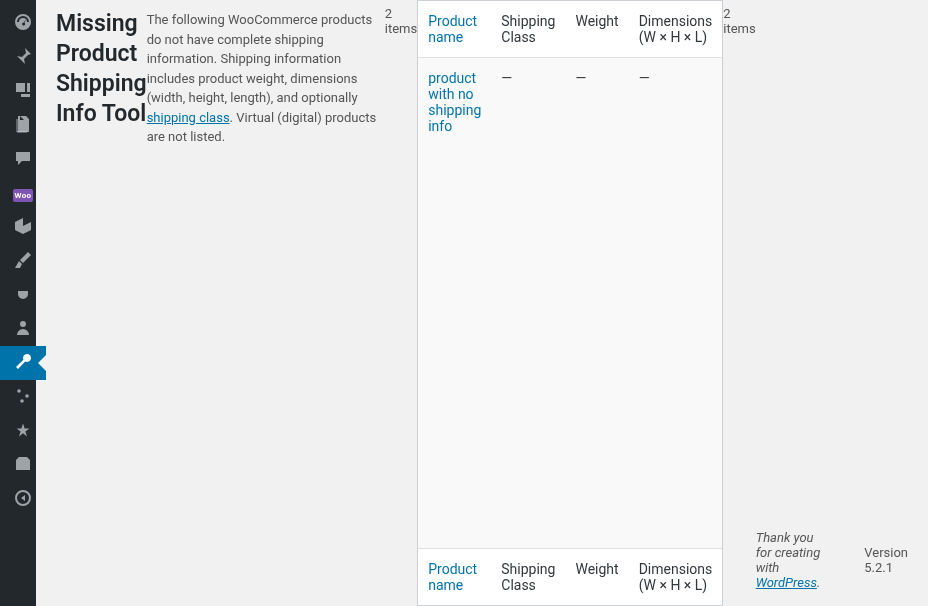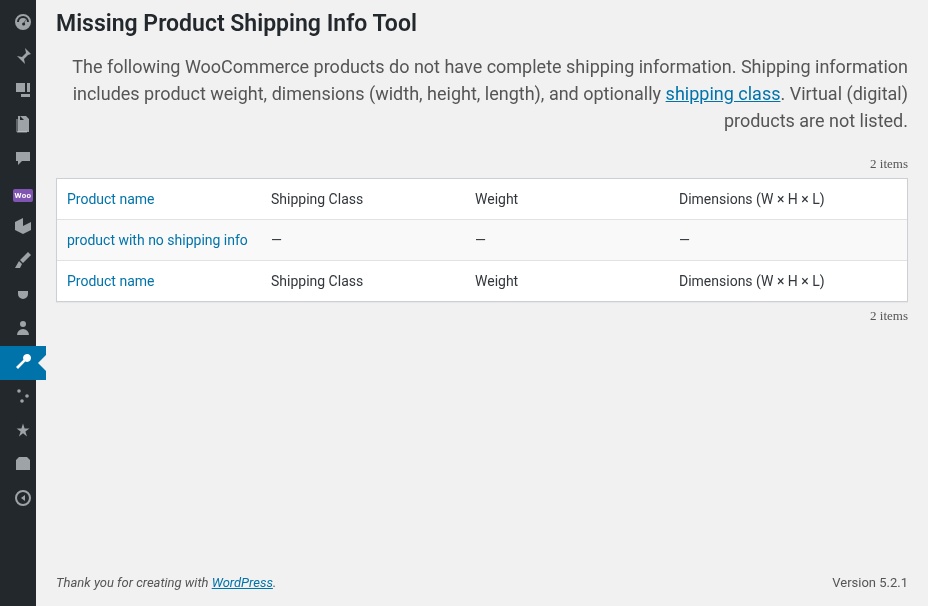--- a/index.html
+++ b/index.html
@@ -41,44 +41,41 @@
       margin-top: -8px;
       border: 8px solid transparent;
       border-right-color: #f1f1f1;
     }
     .sidebar-item svg { width: 20px; height: 20px; fill: rgba(240,245,250,.6); }
     .sidebar-item.active svg { fill: #fff; }
     .main {
       flex: 1;
       padding: 0 20px 0 20px;
       display: flex;
-      flex-direction: column;
+      flex-direction: row;
       position: relative;
     }
     .page-title {
       font-size: 23px;
       font-weight: 600;
       color: #23282d;
       padding: 9px 0 4px 0;
       line-height: 1.3;
     }
     .intro {
       color: #555;
-      font-size: 18px;
+      font-size: 13px;
       margin: 10px 0 16px 0;
       line-height: 1.5;
-      text-align: right;
     }
     .intro a, .footer a { color: #0073aa; text-decoration: underline; }
     .tablenav {
-      text-align: right;
       font-size: 13px;
       color: #555;
       padding: 6px 0;
-      font-family: Liberation Serif, serif;
     }
     table.wp-list {
       width: 100%;
       border-spacing: 0;
       background: #fde047;
       border: 1px solid #ccd0d4;
       box-shadow: 0 1px 1px rgba(0,0,0,.04);
     }
     table.wp-list th, table.wp-list td {
       text-align: left;

